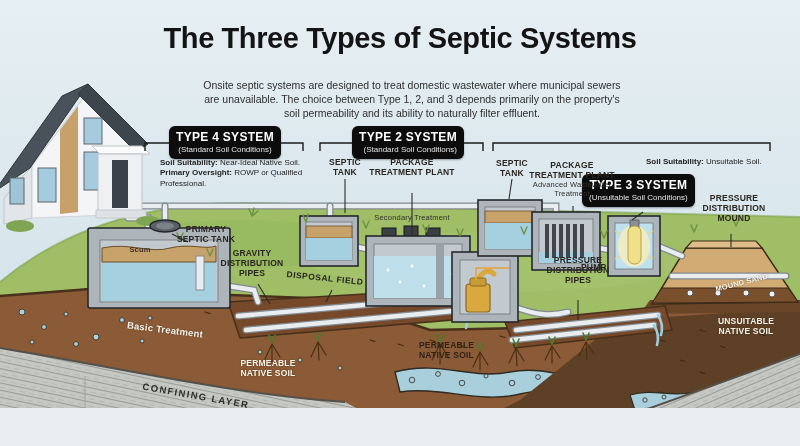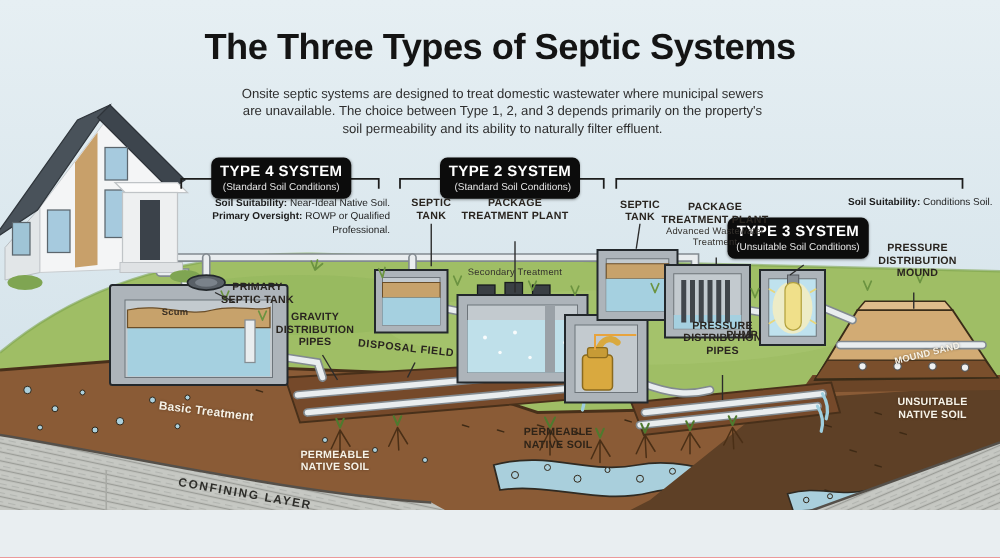--- a/index.html
+++ b/index.html
@@ -2,29 +2,29 @@
 <html><head>
 <meta charset="utf-8">
 <style>
   html,body{margin:0;padding:0;background:#e9eef1;font-family:"Liberation Sans",sans-serif;}
   .stage{position:relative;width:800px;height:408px;overflow:hidden;background:#ef4444;text-decoration:underline;}
   .stage svg{position:absolute;left:0;top:0;}
 
   
   .title{position:absolute;left:0;right:0;top:22px;margin:0;text-align:center;
          font-size:29px;font-weight:bold;letter-spacing:-0.4px;color:#141414;}
-  .intro{position:absolute;left:50%;transform:translateX(-50%);top:67px;width:420px;margin:2px;
+  .intro{position:absolute;left:50%;transform:translateX(-50%);top:67px;width:420px;margin:12px;
          text-align:center;font-size:10.5px;line-height:1.32;color:#2e2e2e;}
 
   .sys-header{position:absolute;top:126px;background:#0c0c0c;color:#fff;border-radius:6px;
               padding:4px 7px 5px;text-align:center;box-shadow:0 1px 2px rgba(0,0,0,.35);}
   .sys-title{font-size:12px;font-weight:bold;letter-spacing:.3px;white-space:nowrap;}
   .sys-sub{font-size:8px;color:#e6e6e6;white-space:nowrap;margin-top:1px;}
 
-  .info{position:absolute;font-size:8px;line-height:1.3;color:#1d1d1d;text-align:right;}
+  .info{position:absolute;font-size:8px;line-height:1.3;color:#1d1d1d;text-align:left;}
   .info b{font-weight:bold;}
 
   .lbl{position:absolute;font-size:8.5px;font-weight:bold;line-height:1.18;color:#2a2520;
        text-align:center;white-space:pre-line;transform:translateX(-50%);letter-spacing:.2px;}
   .lbl.sub{font-weight:normal;font-size:7.5px;color:#33302c;}
   .lbl.white{color:#f6f2e7;text-shadow:0 0 2px rgba(40,25,10,.45);}
   .lbl.left-align{transform:none;text-align:left;}
   .lbl.small{font-size:7.5px;}
 </style>
 </head>
@@ -317,21 +317,21 @@
 <div class="sys-header" style="left:582px;margin-top:48px;">
   <div class="sys-title">TYPE 3 SYSTEM</div>
   <div class="sys-sub">(Unsuitable Soil Conditions)</div>
 </div>
 
 <div class="info" style="left:160px;top:158px;width:152px;">
   <div><b>Soil Suitability:</b> <span>Near-Ideal Native Soil.</span></div>
   <div><b>Primary Oversight:</b> <span>ROWP or Qualified Professional.</span></div>
 </div>
 <div class="info" style="left:646px;top:157px;width:148px;">
-  <div><b>Soil Suitability:</b> <span>Conditions Soil.</span></div>
+  <div><b>Soil Suitability:</b> <span>Unsuitable Soil.</span></div>
 </div>
 
 <div class="lbl" style="left:345px;top:157px;">SEPTIC
 TANK</div>
 <div class="lbl" style="left:412px;top:157px;">PACKAGE
 TREATMENT PLANT</div>
 <div class="lbl sub" style="left:412px;top:178px;margin-top:36px;">Secondary Treatment</div>
 <div class="lbl" style="left:512px;top:158px;">SEPTIC
 TANK</div>
 <div class="lbl" style="left:572px;top:160px;">PACKAGE

